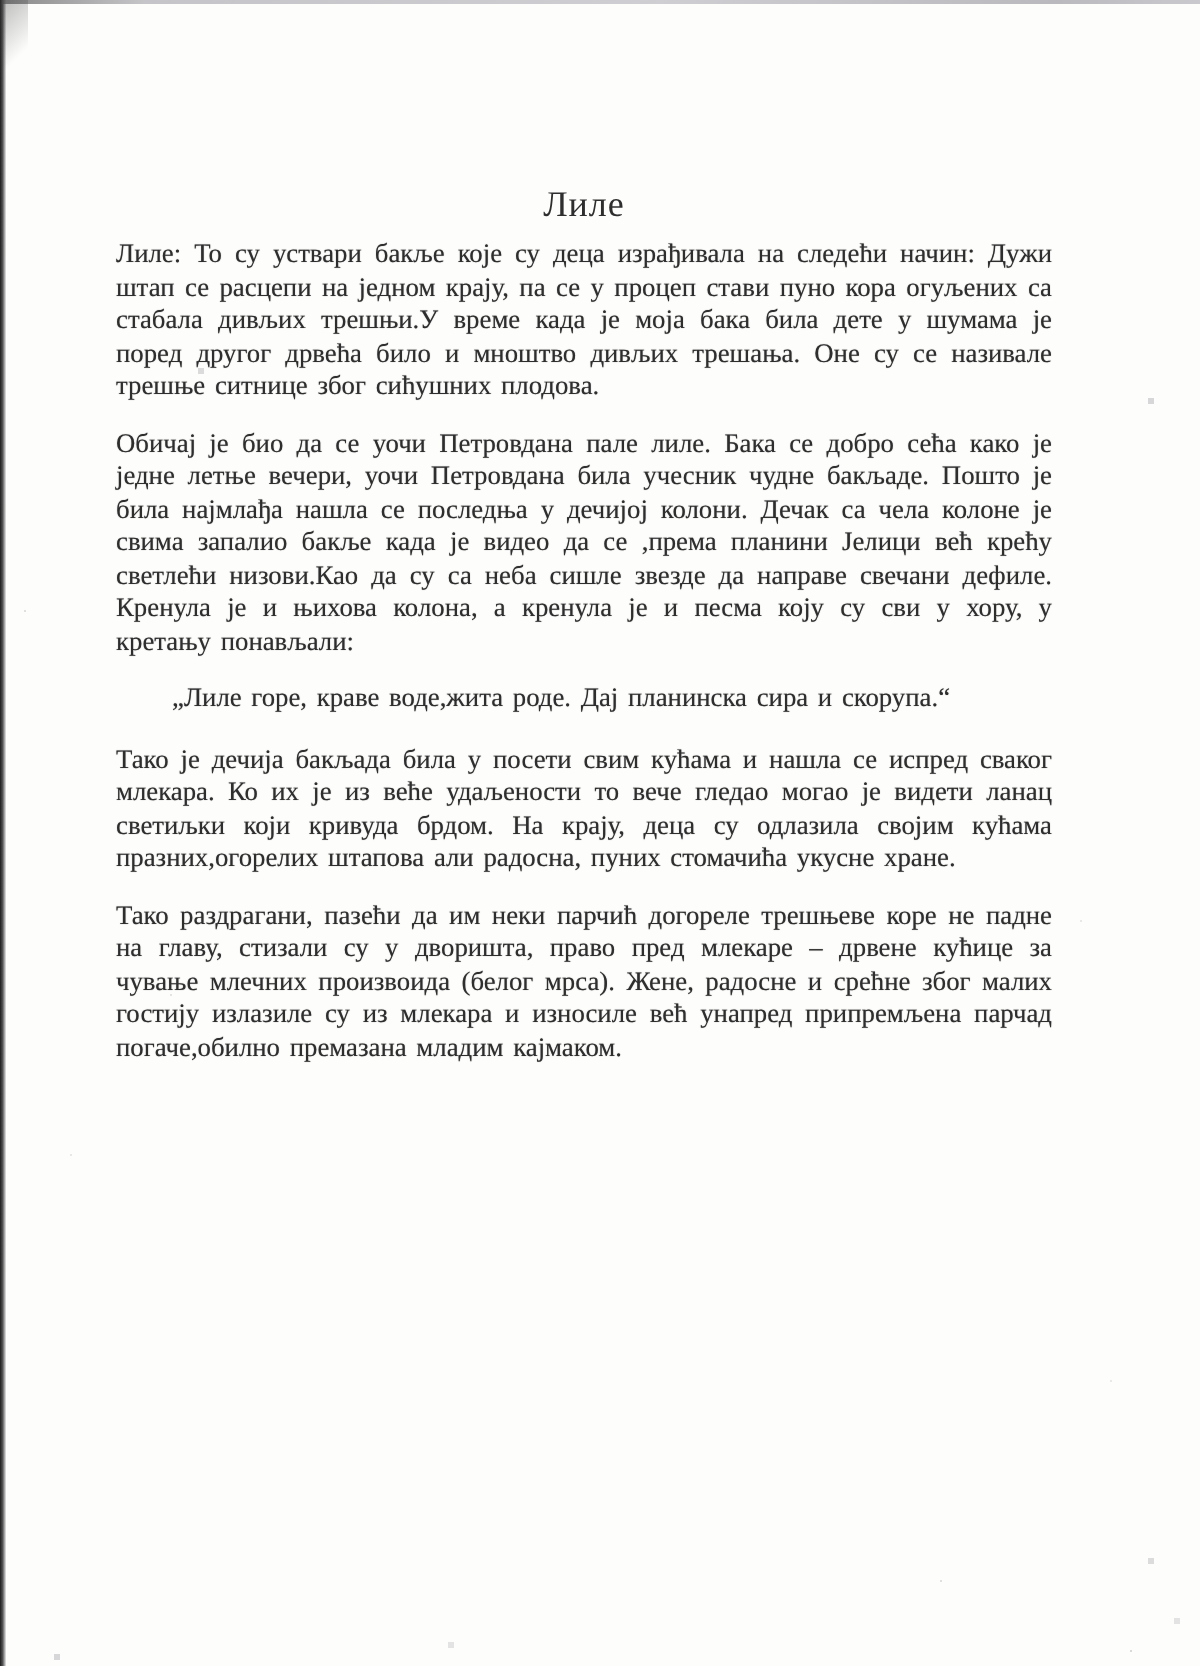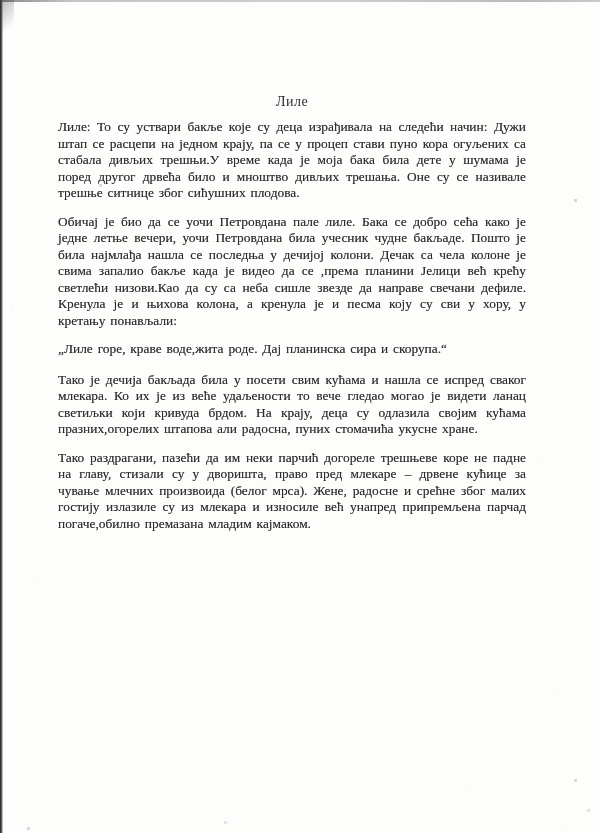--- a/index.html
+++ b/index.html
@@ -57,38 +57,39 @@
       555px 690px 0 0 rgba(155,155,160,0.2);
   }
   .content {
     position: absolute;
     left: 58px;
     top: 94px;
     width: 468px;
   }
   .doc-title {
     text-align: center;
-    font-size: 14px;
+    font-size: 18px;
     font-weight: normal;
     margin: 0 0 9px 0;
     line-height: 16px;
     letter-spacing: 0.5px;
   }
   .doc-paragraph {
     margin: 0 0 12px 0;
     font-size: 13.4px;
     line-height: 16.5px;
     text-align: justify;
     word-spacing: 1.5px;
     text-shadow: 0 0 0.5px rgba(46,46,46,0.55);
   }
   .doc-paragraph.quote-line {
     margin-top: 4px;
     margin-bottom: 14px;
     text-align: left;
+    margin-left: 28px;
   }
 </style>
 </head>
 <body>
 
 <div class="scan-page">
   <div class="edge-top"></div>
   <div class="edge-left"></div>
   <div class="corner-shade"></div>
   <div class="speckles"></div>

